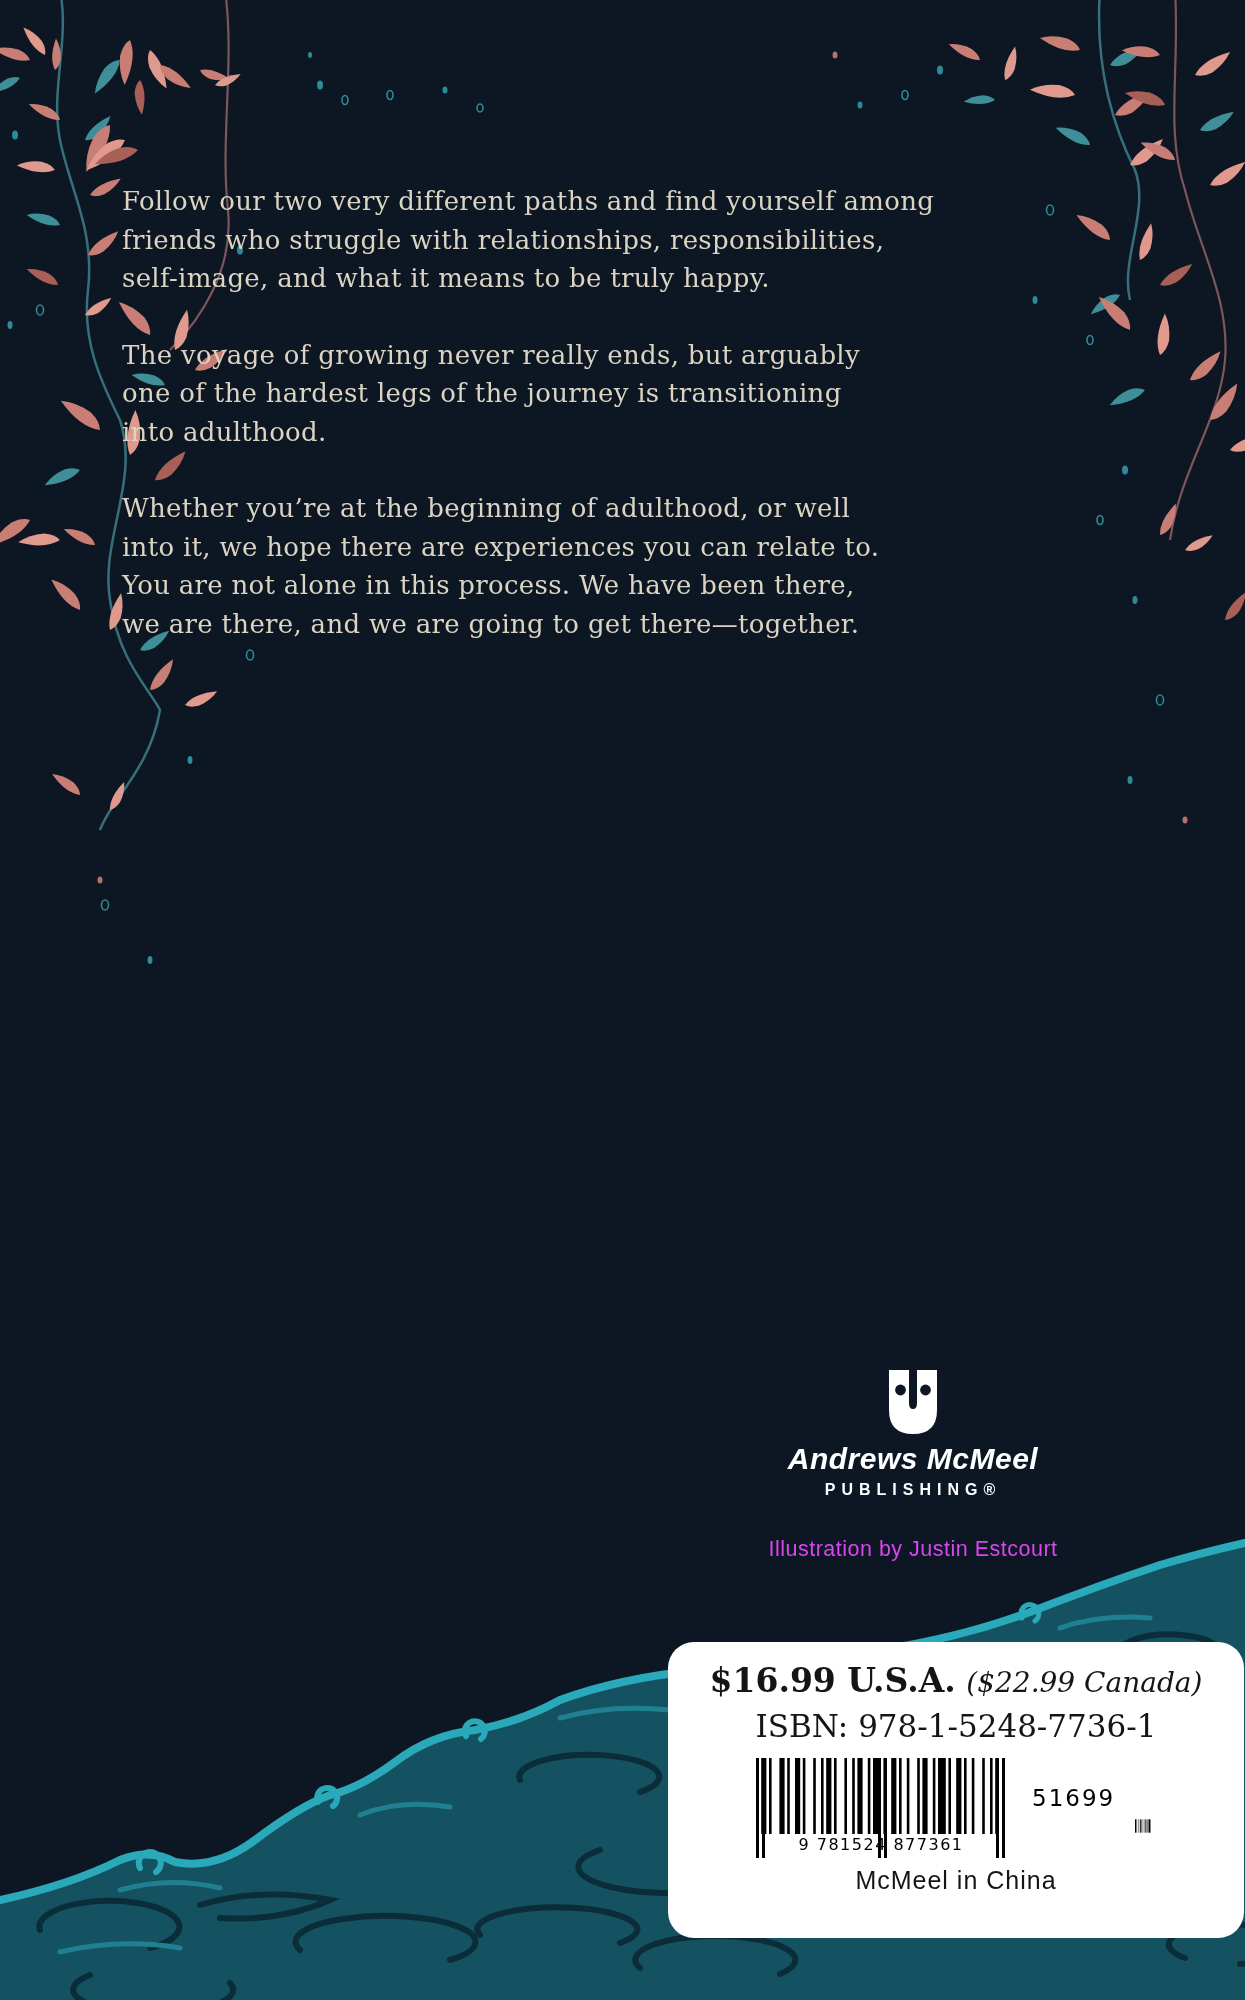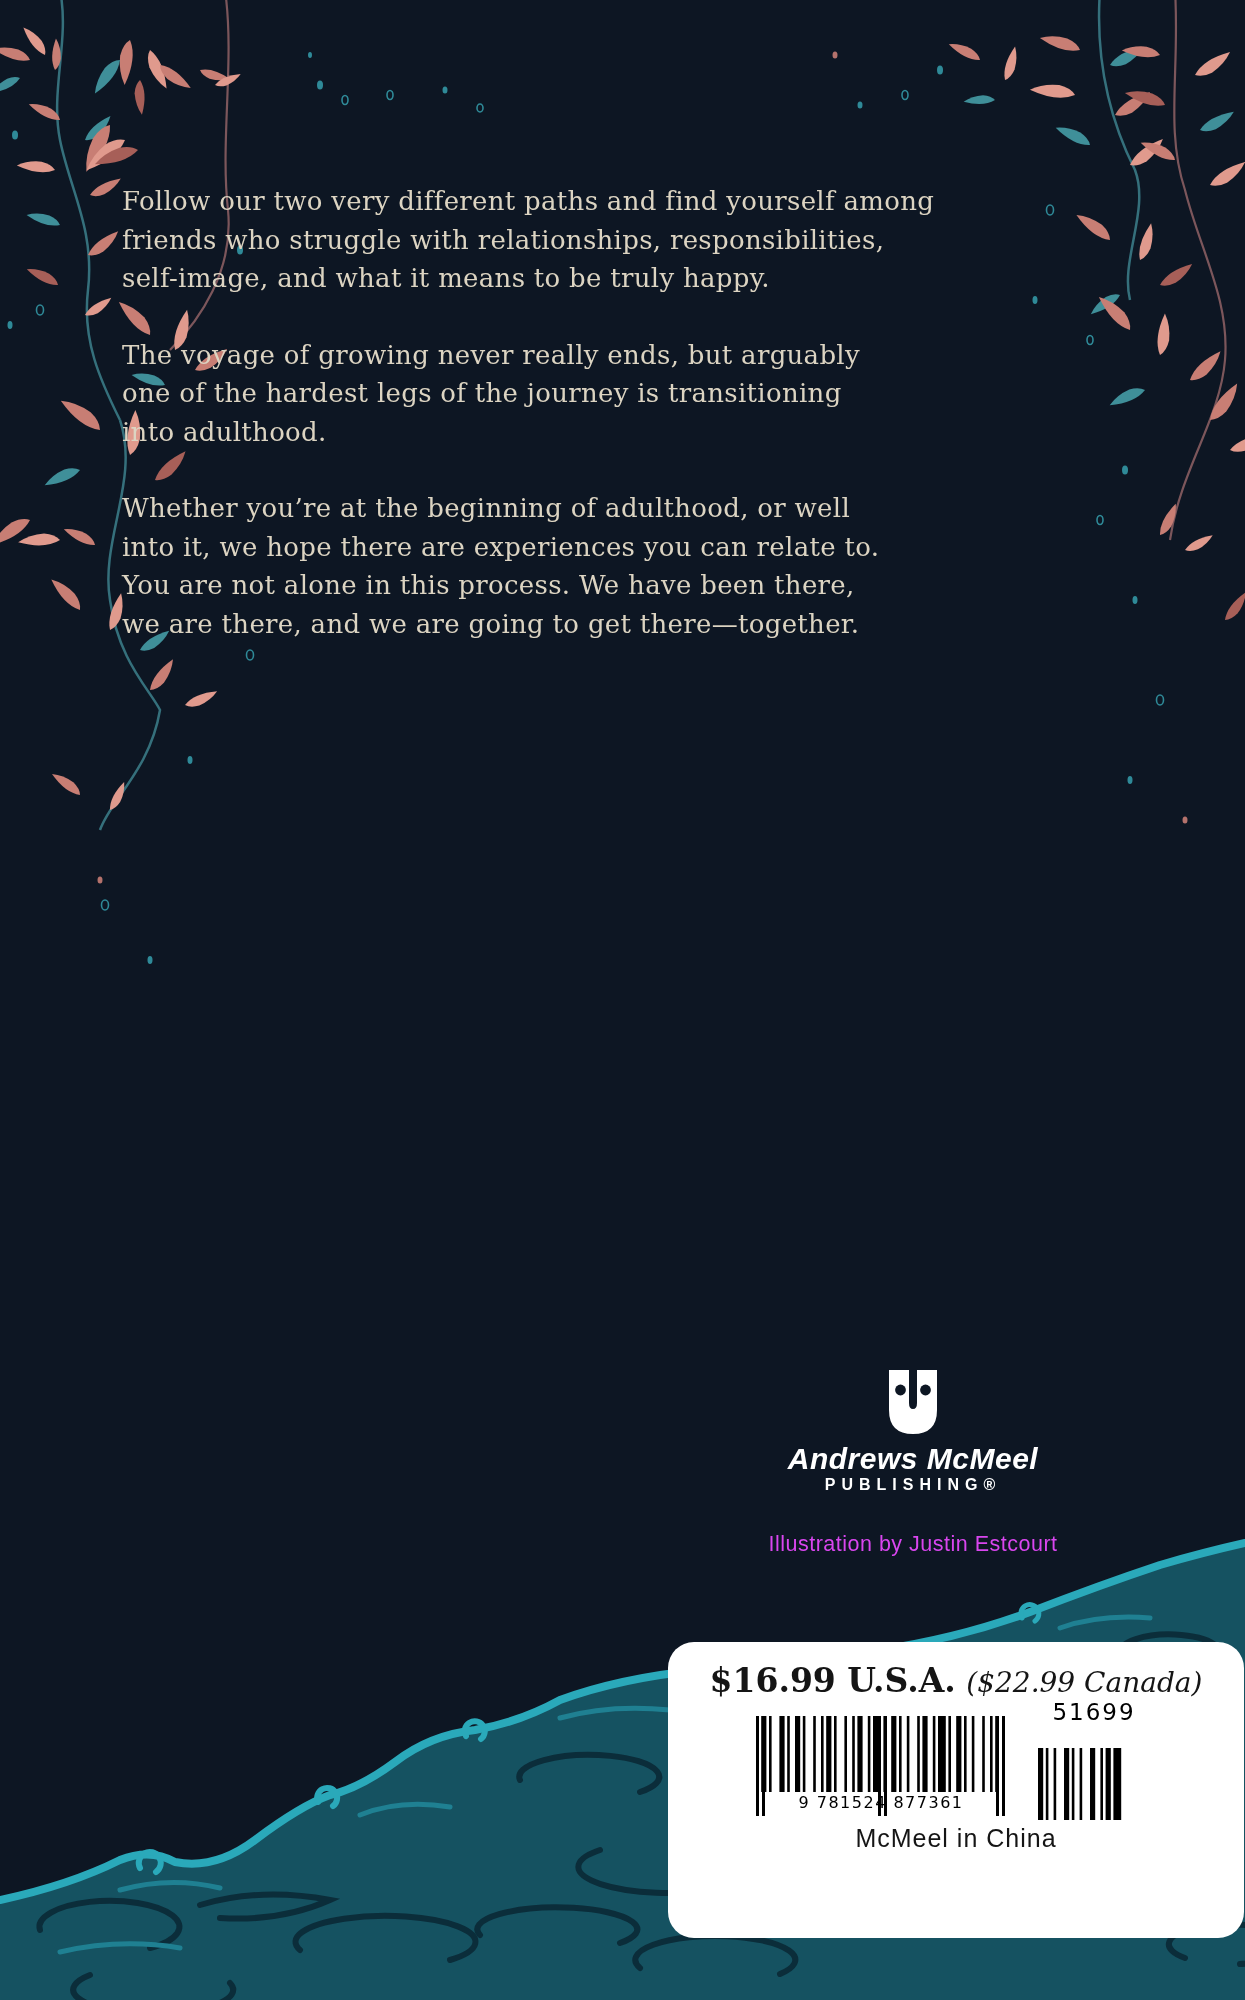--- a/index.html
+++ b/index.html
@@ -23,42 +23,42 @@
   }
   .blurb p{margin:0 0 38px 0;white-space:pre-line;}
 
   
   .publisher{
     position:absolute;left:663px;top:1370px;width:500px;z-index:2;
     text-align:center;color:#ffffff;
   }
   .pub-logo{display:block;margin:0 auto;}
   .pub-name{font-size:30px;font-weight:bold;letter-spacing:.5px;margin-top:6px;font-style:italic;}
-  .pub-imprint{font-size:16px;font-weight:bold;letter-spacing:6px;}
+  .pub-imprint{font-size:16px;font-weight:bold;letter-spacing:6px;margin-top:5px;}
   .pub-site{font-size:17px;letter-spacing:2.5px;margin-top:24px;}
   .pub-credit{font-size:21.5px;letter-spacing:.5px;margin-top:38px;color:#d946ef;}
 
   
   .pricebox{
     position:absolute;left:668px;top:1642px;width:576px;height:296px;z-index:3;
     background:#ffffff;border-radius:26px;text-align:center;color:#151515;
     box-sizing:border-box;padding-top:20px;
   }
   .price-line{font-family:"DejaVu Serif",serif;font-size:33px;line-height:38px;}
   .price-usa{font-weight:bold;}
   .price-ca{font-style:italic;font-size:28px;}
   .isbn-line{font-family:"DejaVu Serif",serif;font-size:31px;line-height:36px;margin-top:6px;}
   .bc-row{display:flex;justify-content:center;align-items:flex-end;gap:26px;margin-top:12px;height:106px;}
   .bc-main{position:relative;width:250px;height:104px;}
   .bc-main svg{position:absolute;left:0;top:0;}
   .bc-digits{
     position:absolute;left:0;right:0;top:77px;height:28px;
     font-family:"DejaVu Sans",sans-serif;font-size:16px;letter-spacing:1.5px;color:#000;
   }
-  .bc-supp{width:124px;display:flex;flex-direction:column;align-items:center;gap:20px;}
+  .bc-supp{width:124px;display:flex;flex-direction:row;gap:20px;}
   .bc-supp-num{font-family:"DejaVu Sans",sans-serif;font-size:23px;letter-spacing:2px;color:#000;line-height:24px;}
   .bc-supp svg{margin-top:4px;}
   .printed{font-size:25px;letter-spacing:1px;margin-top:4px;font-family:"Liberation Sans",sans-serif;}
 </style>
 </head>
 <body>
 
 <svg class="decor" width="1245" height="2000" viewBox="0 0 1245 2000">
   <defs>
     <path id="lf" d="M0,0 Q11,-10 34,-8 Q26,0 14,3 Q5,4 0,0 Z"></path>
@@ -237,20 +237,21 @@
   <div class="pub-name">Andrews McMeel</div>
   <div class="pub-imprint">PUBLISHING®</div>
   <div class="pub-credit">Illustration by Justin Estcourt</div>
 </div>
 
 <div class="pricebox">
   <div class="price-line">
     <span class="price-usa">$16.99 U.S.A.</span>
     <span class="price-ca">($22.99 Canada)</span>
   </div>
+  <div class="isbn-line">ISBN: 978-1-5248-7736-1</div>
 
   <div class="bc-row">
     <div class="bc-main">
       <svg width="250" height="104" viewBox="0 0 250 104" fill="#000">
         <rect x="0" y="0" width="3" height="100"></rect>
           <rect x="6" y="0" width="3" height="100"></rect>
         <rect x="122" y="0" width="3" height="100"></rect>
           <rect x="128" y="0" width="3" height="100"></rect>
         <rect x="240" y="0" width="3" height="100"></rect>
           <rect x="246" y="0" width="3" height="100"></rect>

